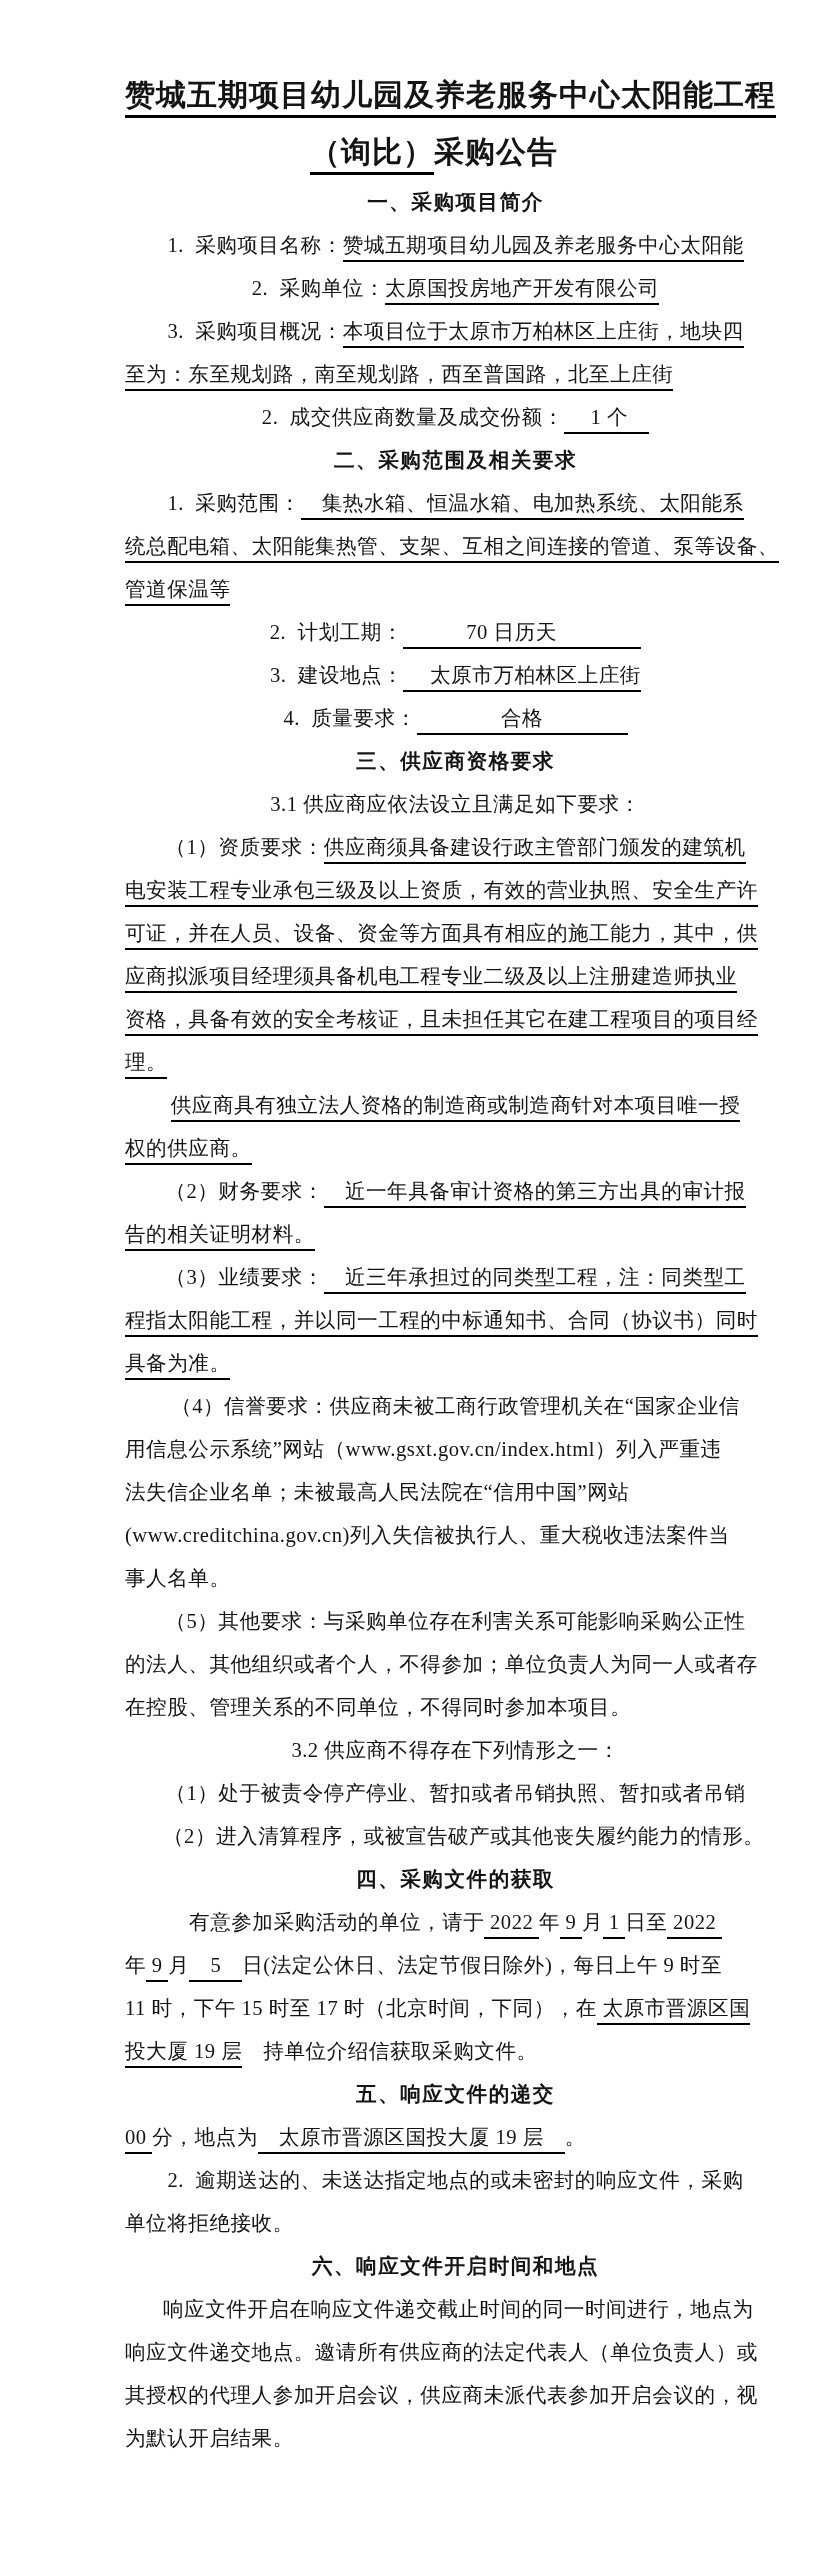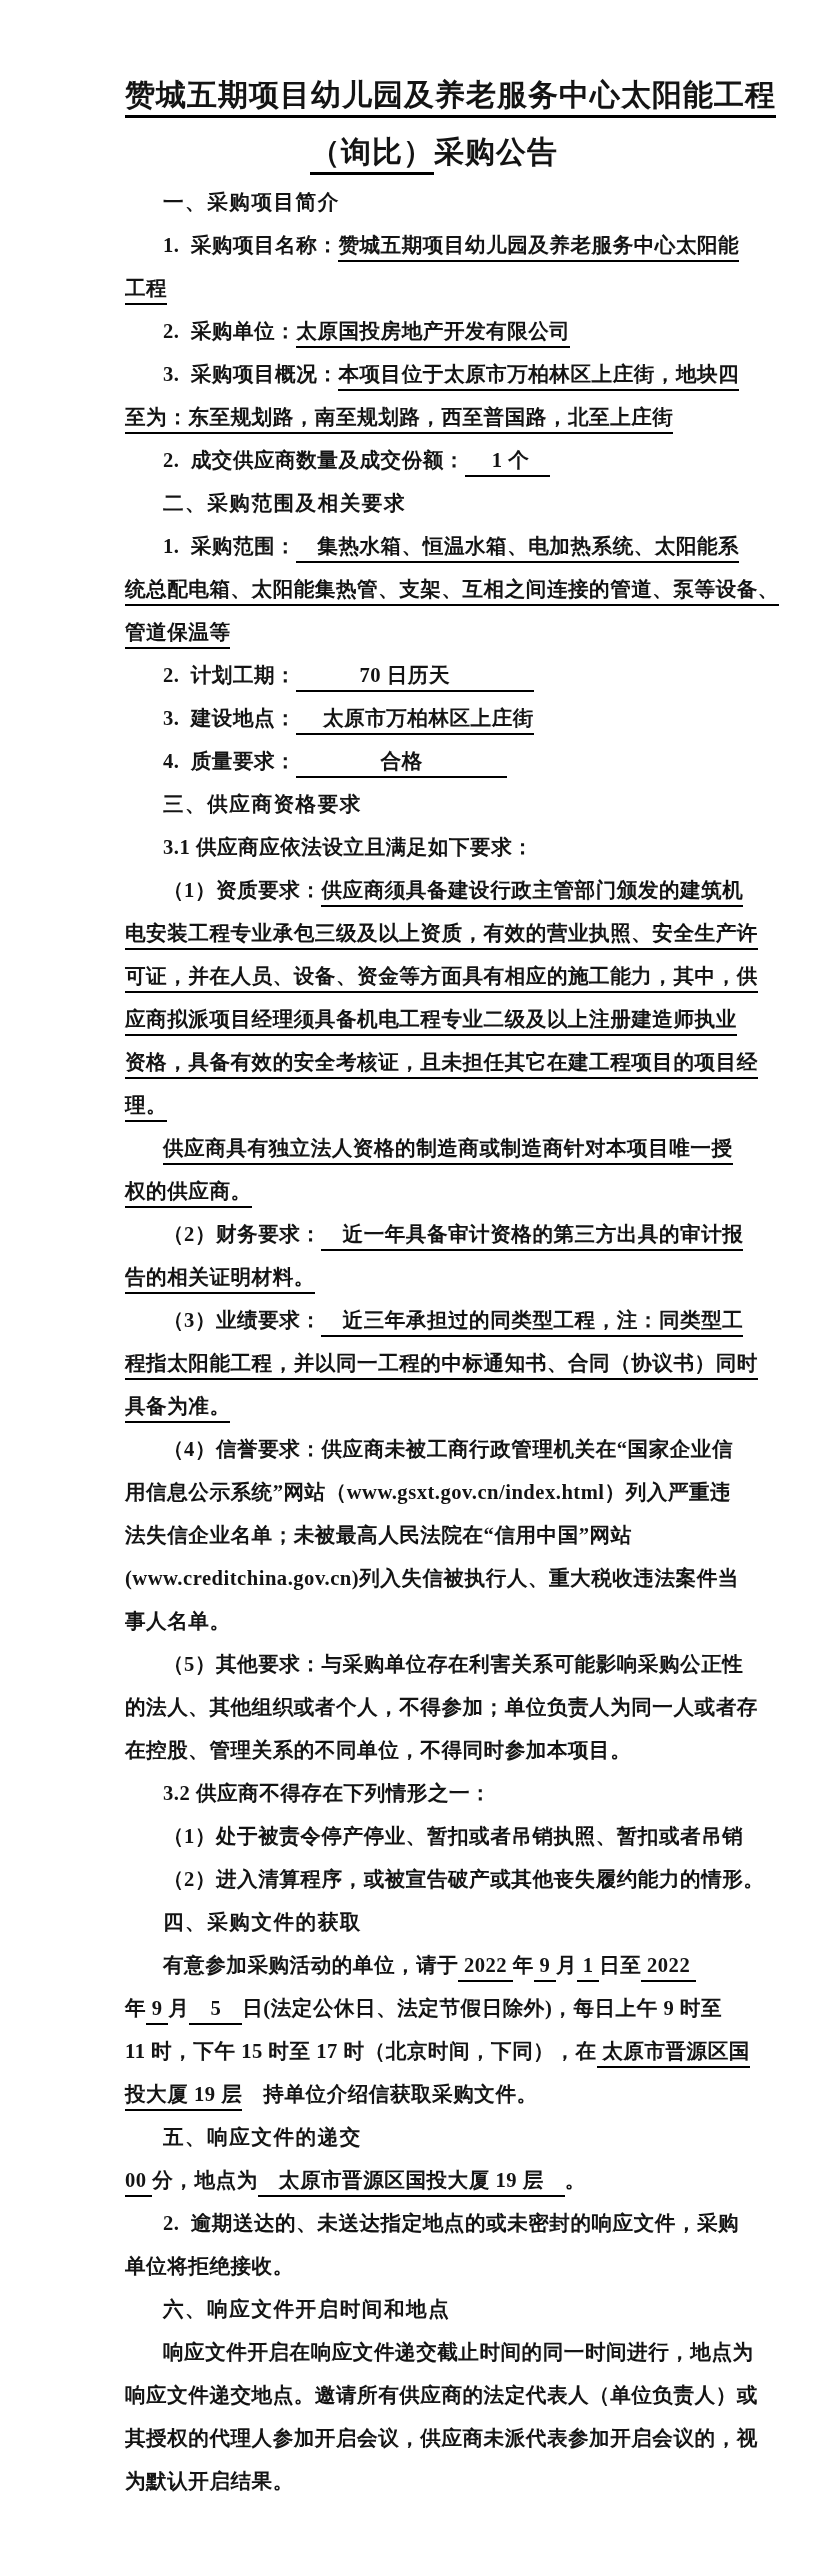--- a/index.html
+++ b/index.html
@@ -34,42 +34,40 @@
   .doc-lines{
     position:absolute;
     top:181px;left:125px;width:623px;
   }
   .line{
     height:43px;
     line-height:43px;
     font-size:20.6px;
     white-space:pre;
     letter-spacing:0.5px;
-    font-weight:bold;
   }
-  .line.ind{ padding-left:38px; }
+  .line.ind{ padding-left:38px;text-align:center; }
   .line.hd{ font-weight:bold; letter-spacing:1.5px; }
   .u{
     border-bottom:2.6px solid #000;
     padding-bottom:4.1px;
   }
 </style>
 </head>
 <body>
 
 <div class="page">
   <div class="title-wrap">
     <div class="title-line"><span class="u-title">赞城五期项目幼儿园及养老服务中心太阳能工程</span></div>
     <div class="title-line"><span class="u-title">（询比）</span><span>采购公告</span></div>
   </div>
 
   <div class="doc-lines">
       <div class="line ind hd"><span>一、采购项目简介</span></div>
       <div class="line ind"><span>1.  采购项目名称：</span><span class="u">赞城五期项目幼儿园及养老服务中心太阳能</span></div>
-      <div class="line"><span class="u">工程</span></div>
       <div class="line ind"><span>2.  采购单位：</span><span class="u">太原国投房地产开发有限公司</span></div>
       <div class="line ind"><span>3.  采购项目概况：</span><span class="u">本项目位于太原市万柏林区上庄街，地块四</span></div>
       <div class="line"><span class="u">至为：东至规划路，南至规划路，西至普国路，北至上庄街</span></div>
       <div class="line ind"><span>2.  成交供应商数量及成交份额：</span><span class="u">　 1 个　</span></div>
       <div class="line ind hd"><span>二、采购范围及相关要求</span></div>
       <div class="line ind"><span>1.  采购范围：</span><span class="u">　集热水箱、恒温水箱、电加热系统、太阳能系</span></div>
       <div class="line"><span class="u">统总配电箱、太阳能集热管、支架、互相之间连接的管道、泵等设备、</span></div>
       <div class="line"><span class="u">管道保温等</span></div>
       <div class="line ind"><span>2.  计划工期：</span><span class="u">　　　70 日历天　　　　</span></div>
       <div class="line ind"><span>3.  建设地点：</span><span class="u">　 太原市万柏林区上庄街</span></div>

